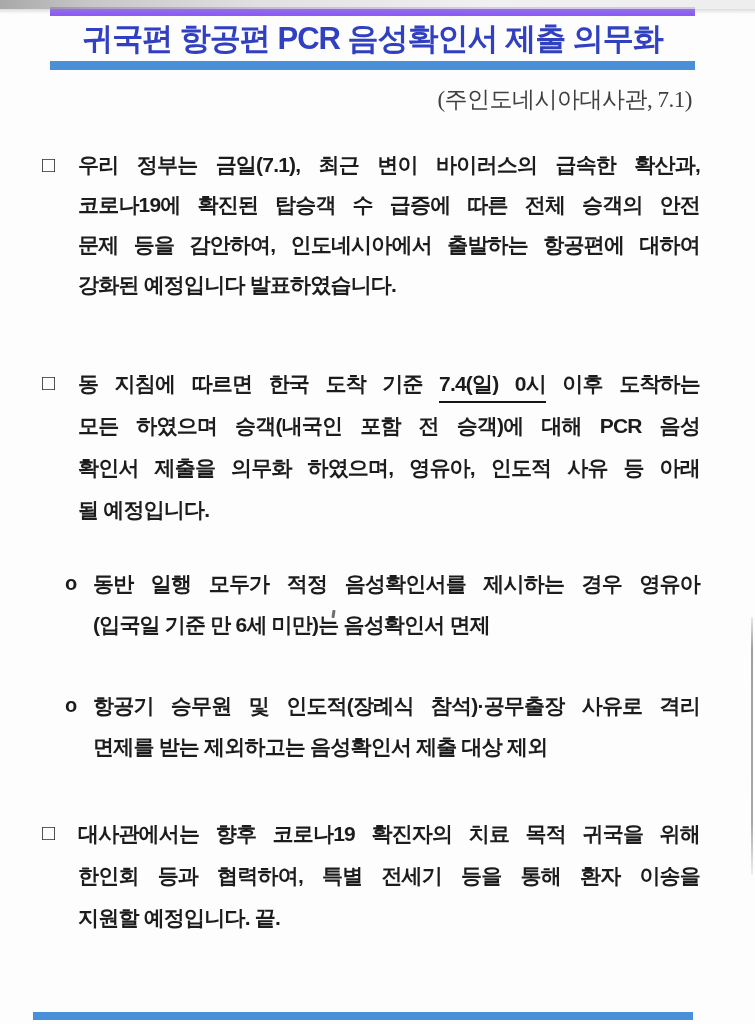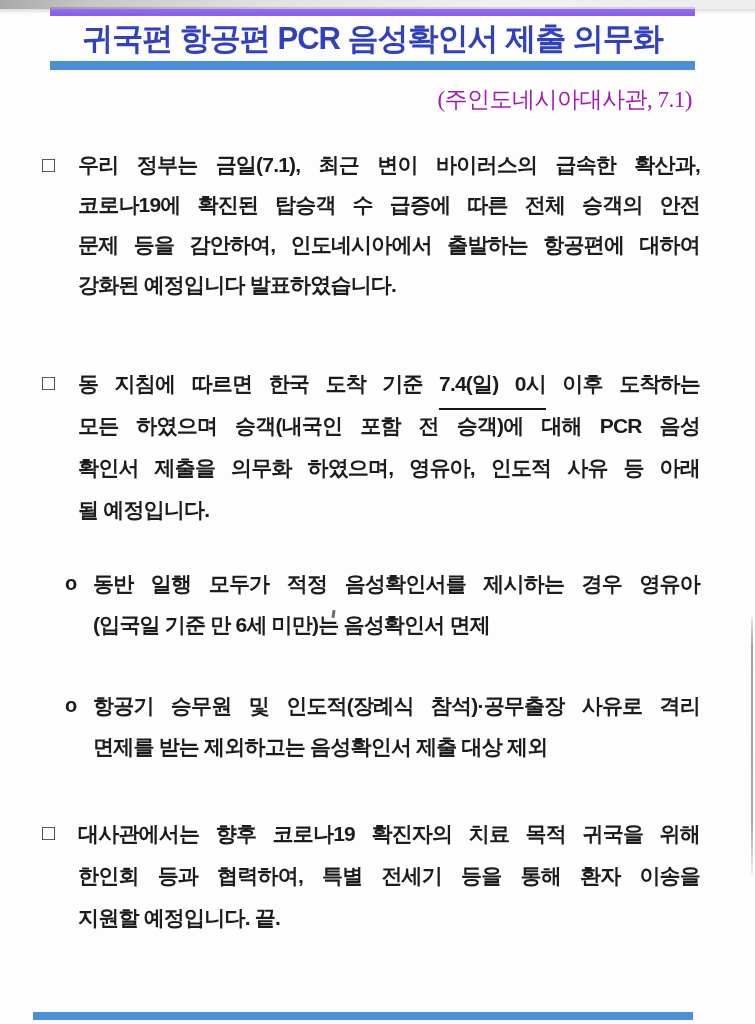--- a/index.html
+++ b/index.html
@@ -29,36 +29,36 @@
     text-align:center;
   }
   .title-text{
     font-size:31px;font-weight:bold;letter-spacing:-1px;
     color:#3040c0;
   }
   .attribution{
     margin-top:14px;margin-right:63px;
     text-align:right;
     font-family:"Liberation Serif","DejaVu Serif",serif;
-    font-size:23px;color:#a21caf;letter-spacing:-0.5px;
+    font-size:23px;color:#404040;letter-spacing:-0.5px;
   }
   .doc-body{padding-left:42px;padding-right:55px;}
   .para{display:flex;align-items:flex-start;color:#1c1c1c;font-weight:bold;}
   .para .marker{flex:0 0 36px;font-weight:normal;}
   .para.main .marker{font-size:22px;line-height:40px;color:#2a2a2a;}
   .para.sub{margin-left:23px;}
   .para.sub .marker{flex:0 0 28px;font-size:20px;font-weight:bold;line-height:41px;color:#1c1c1c;}
   .ptext{flex:1 1 auto;min-width:0;}
   .line{font-size:21px;letter-spacing:-0.8px;word-break:keep-all;}
   .para.main .line{line-height:40px;height:40px;}
   .para.p2 .line,.para.p3 .line{line-height:42px;height:42px;}
   .para.sub .line{line-height:41px;height:41px;}
   .line.just{text-align:justify;text-align-last:justify;}
   .line.left{text-align:left;}
-  .useg{border-bottom:2.5px solid #161616;padding-bottom:13px;}
+  .useg{border-bottom:2.5px solid #161616;padding-bottom:6px;}
   
   .doc-body .para:nth-of-type(1){margin-top:30px;}
   .doc-body .para:nth-of-type(2){margin-top:58px;}
   .doc-body .para:nth-of-type(3){margin-top:32px;}
   .doc-body .para:nth-of-type(4){margin-top:40px;}
   .doc-body .para:nth-of-type(5){margin-top:46px;}
   
   .bottom-bar{
     position:absolute;left:33px;top:1012px;width:660px;height:8px;
     background:#4a90d8;

